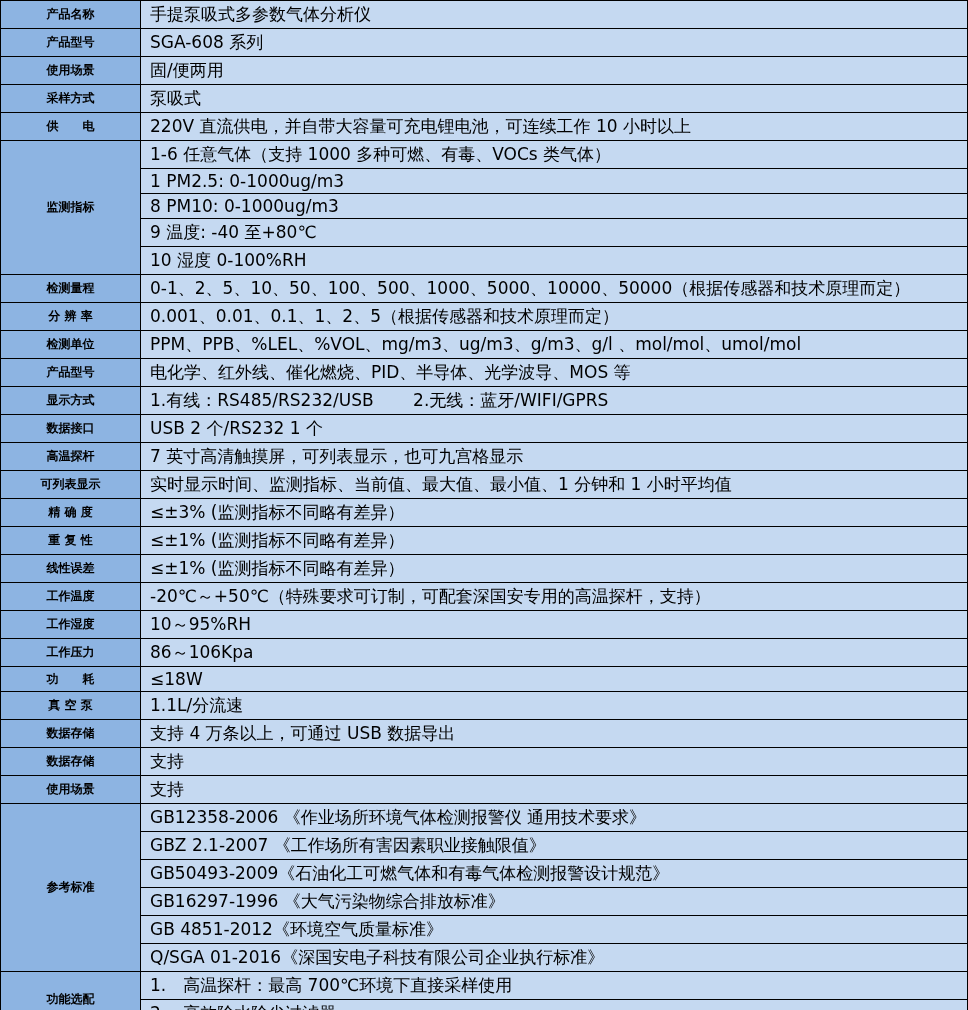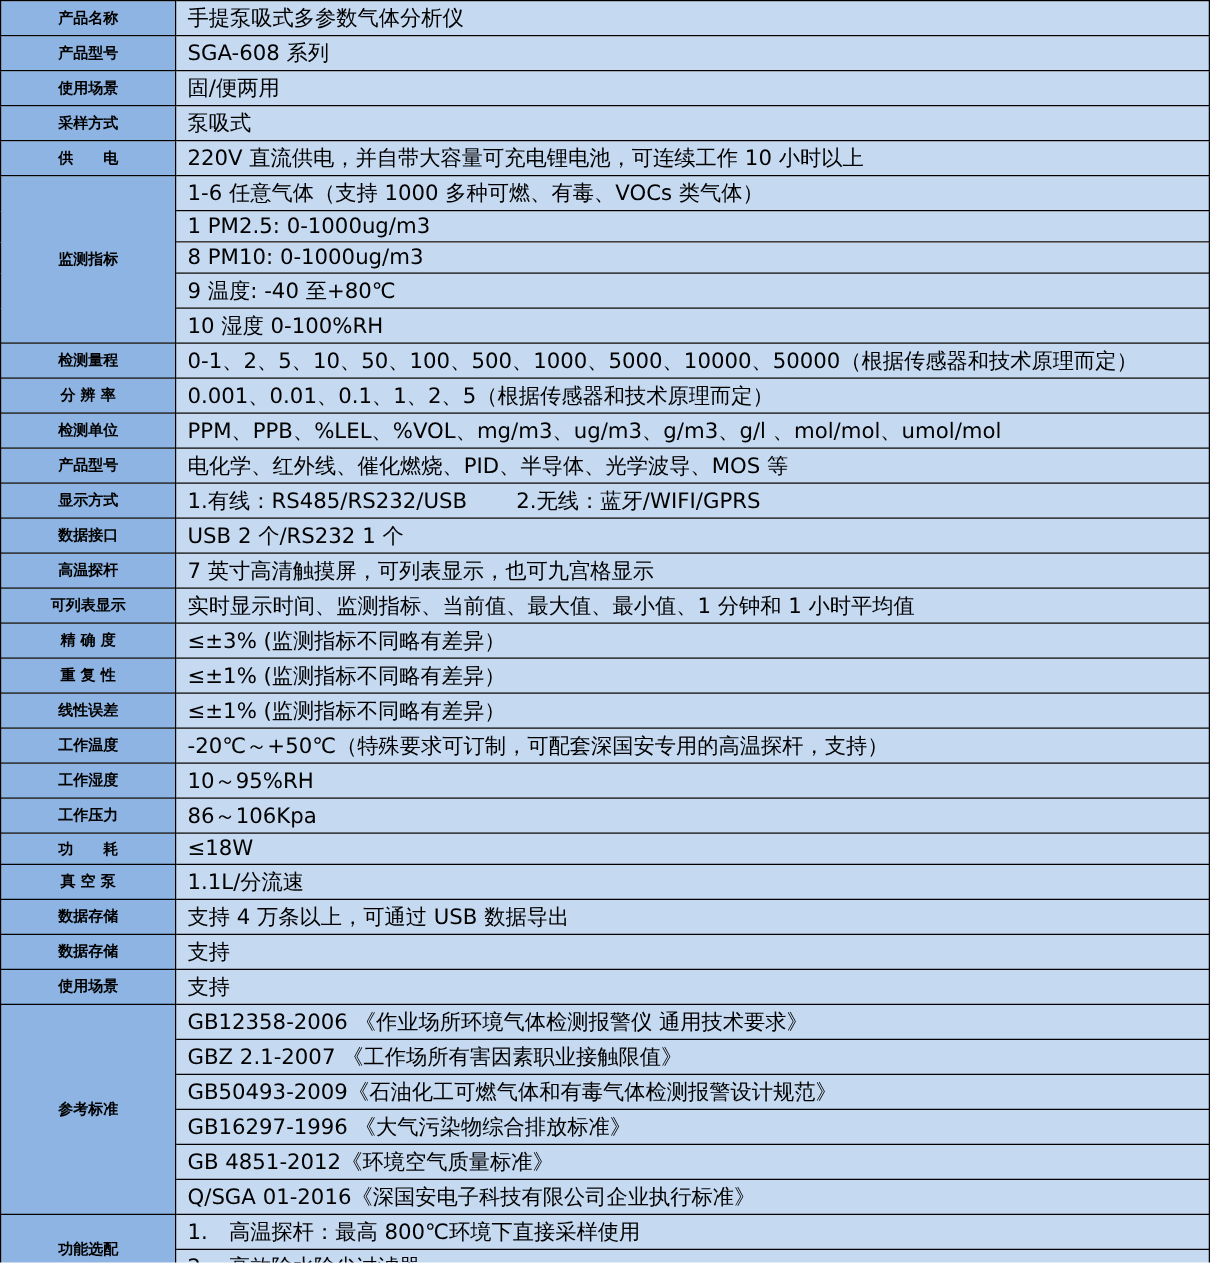--- a/index.html
+++ b/index.html
@@ -174,21 +174,21 @@
         <td class="value-cell">GB16297-1996 《大气污染物综合排放标准》</td>
       </tr>
       <tr>
         <td class="value-cell">GB 4851-2012《环境空气质量标准》</td>
       </tr>
       <tr>
         <td class="value-cell">Q/SGA 01-2016《深国安电子科技有限公司企业执行标准》</td>
       </tr>
       <tr>
         <td class="label-cell" rowspan="2">功能选配</td>
-        <td class="value-cell">1.　高温探杆：最高 800℃环境下直接采样使用</td>
+        <td class="value-cell">1.　高温探杆：最高 700℃环境下直接采样使用</td>
       </tr>
       <tr>
         <td class="value-cell">2.　高效除水除尘过滤器</td>
       </tr>
       <tr>
         <td class="label-cell" rowspan="1">尺　　寸</td>
         <td class="value-cell">275×220×330mm</td>
       </tr>
       <tr>
         <td class="label-cell" rowspan="1">重　　量</td>

